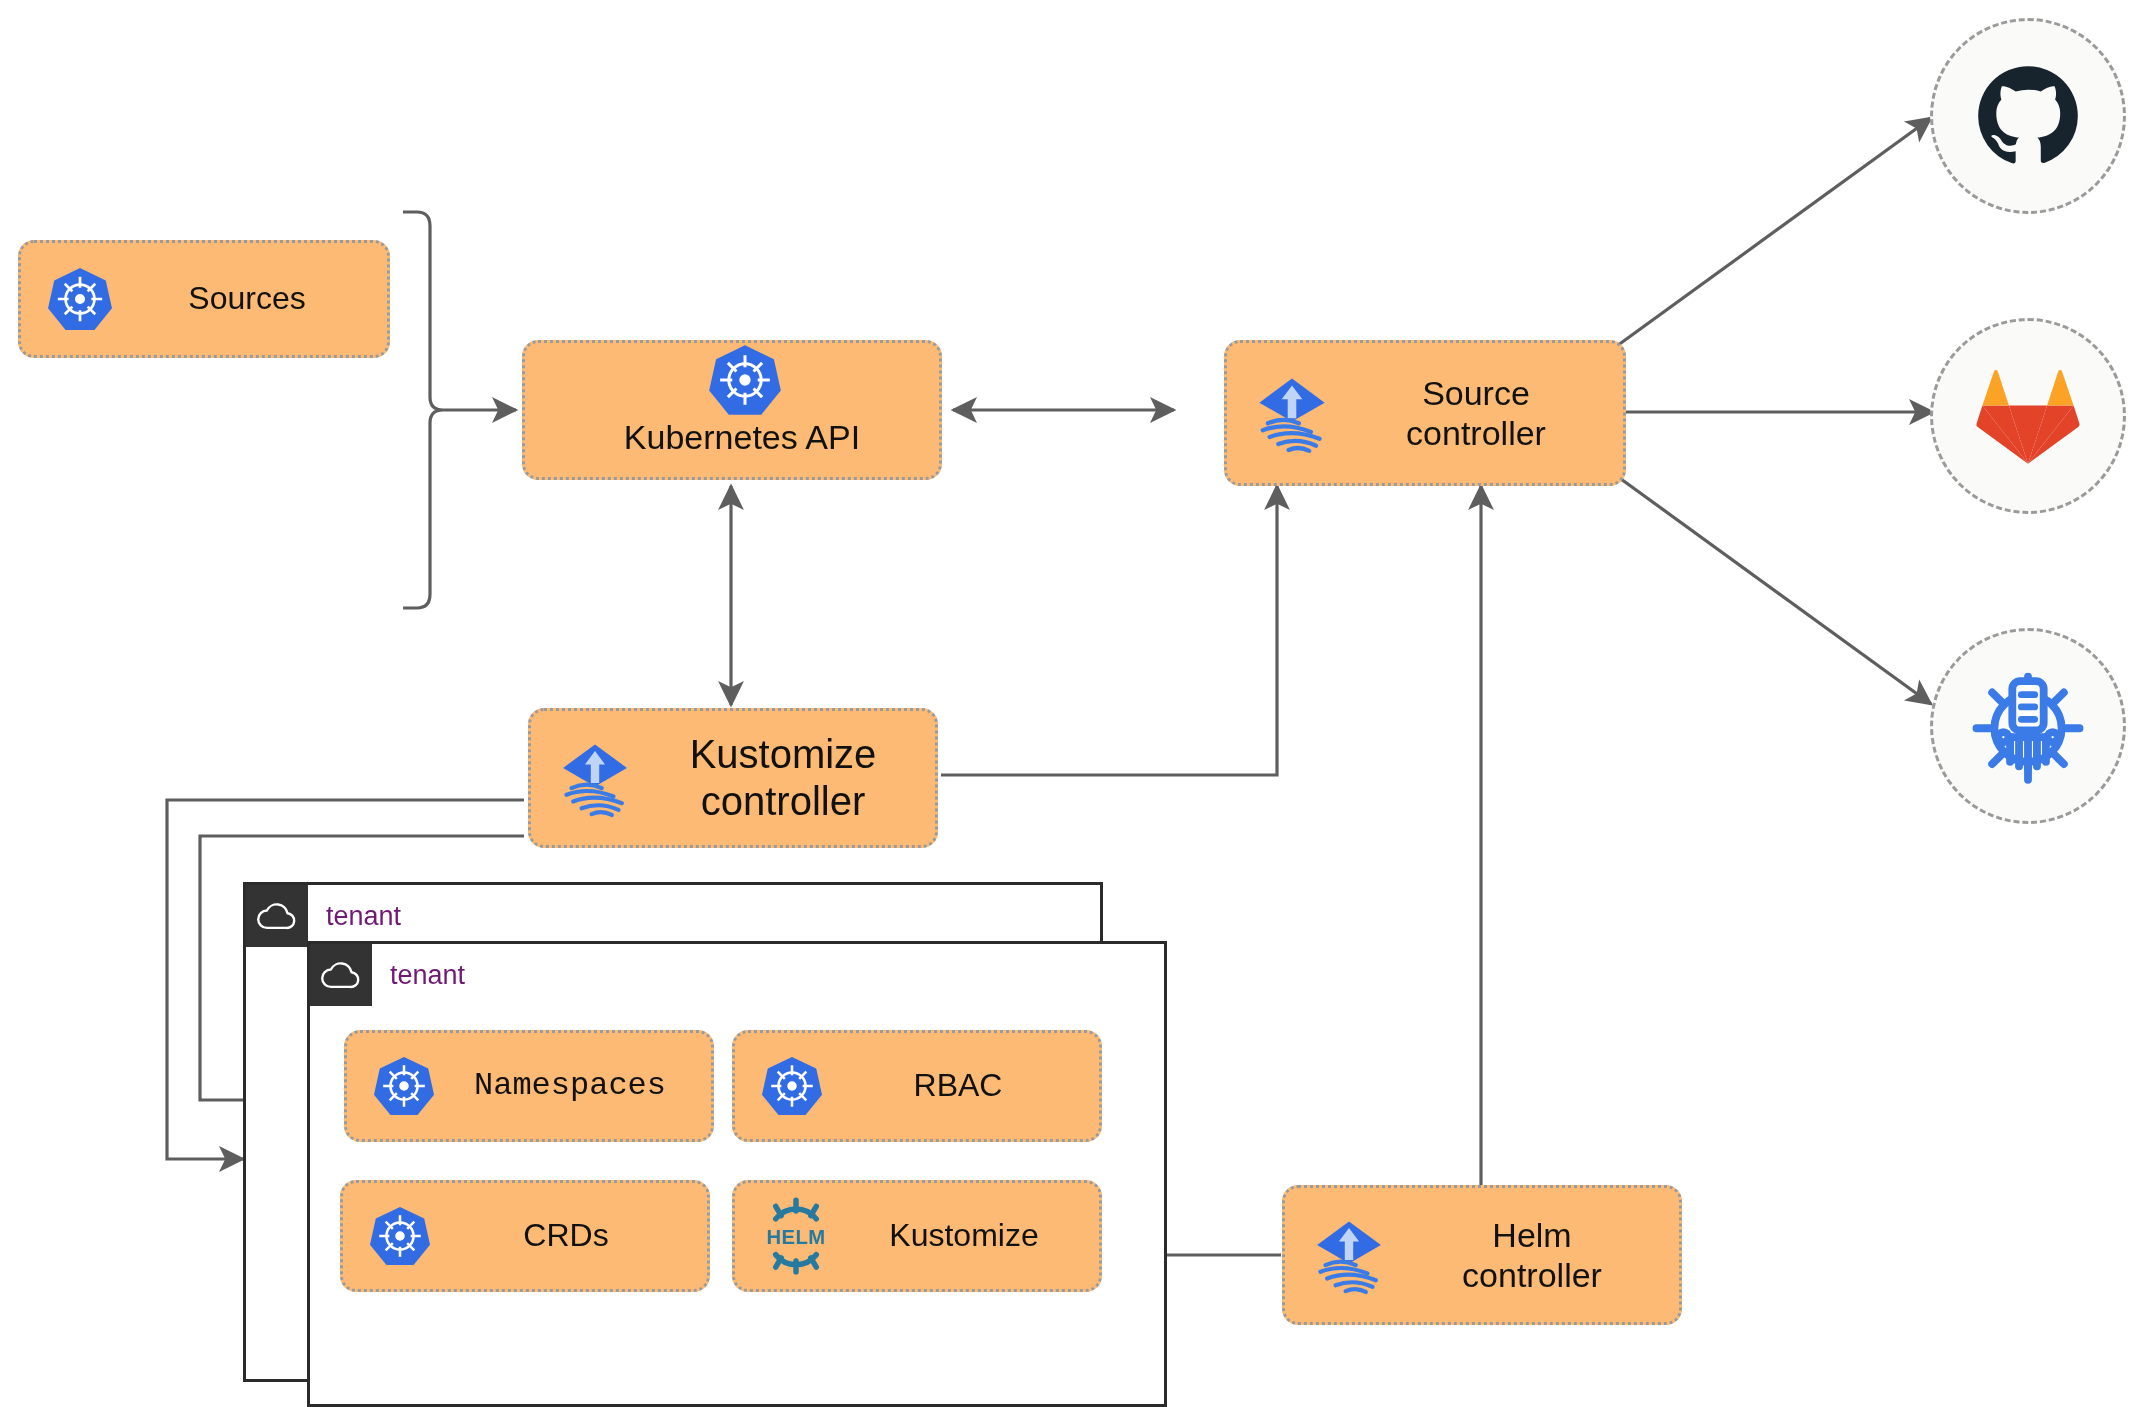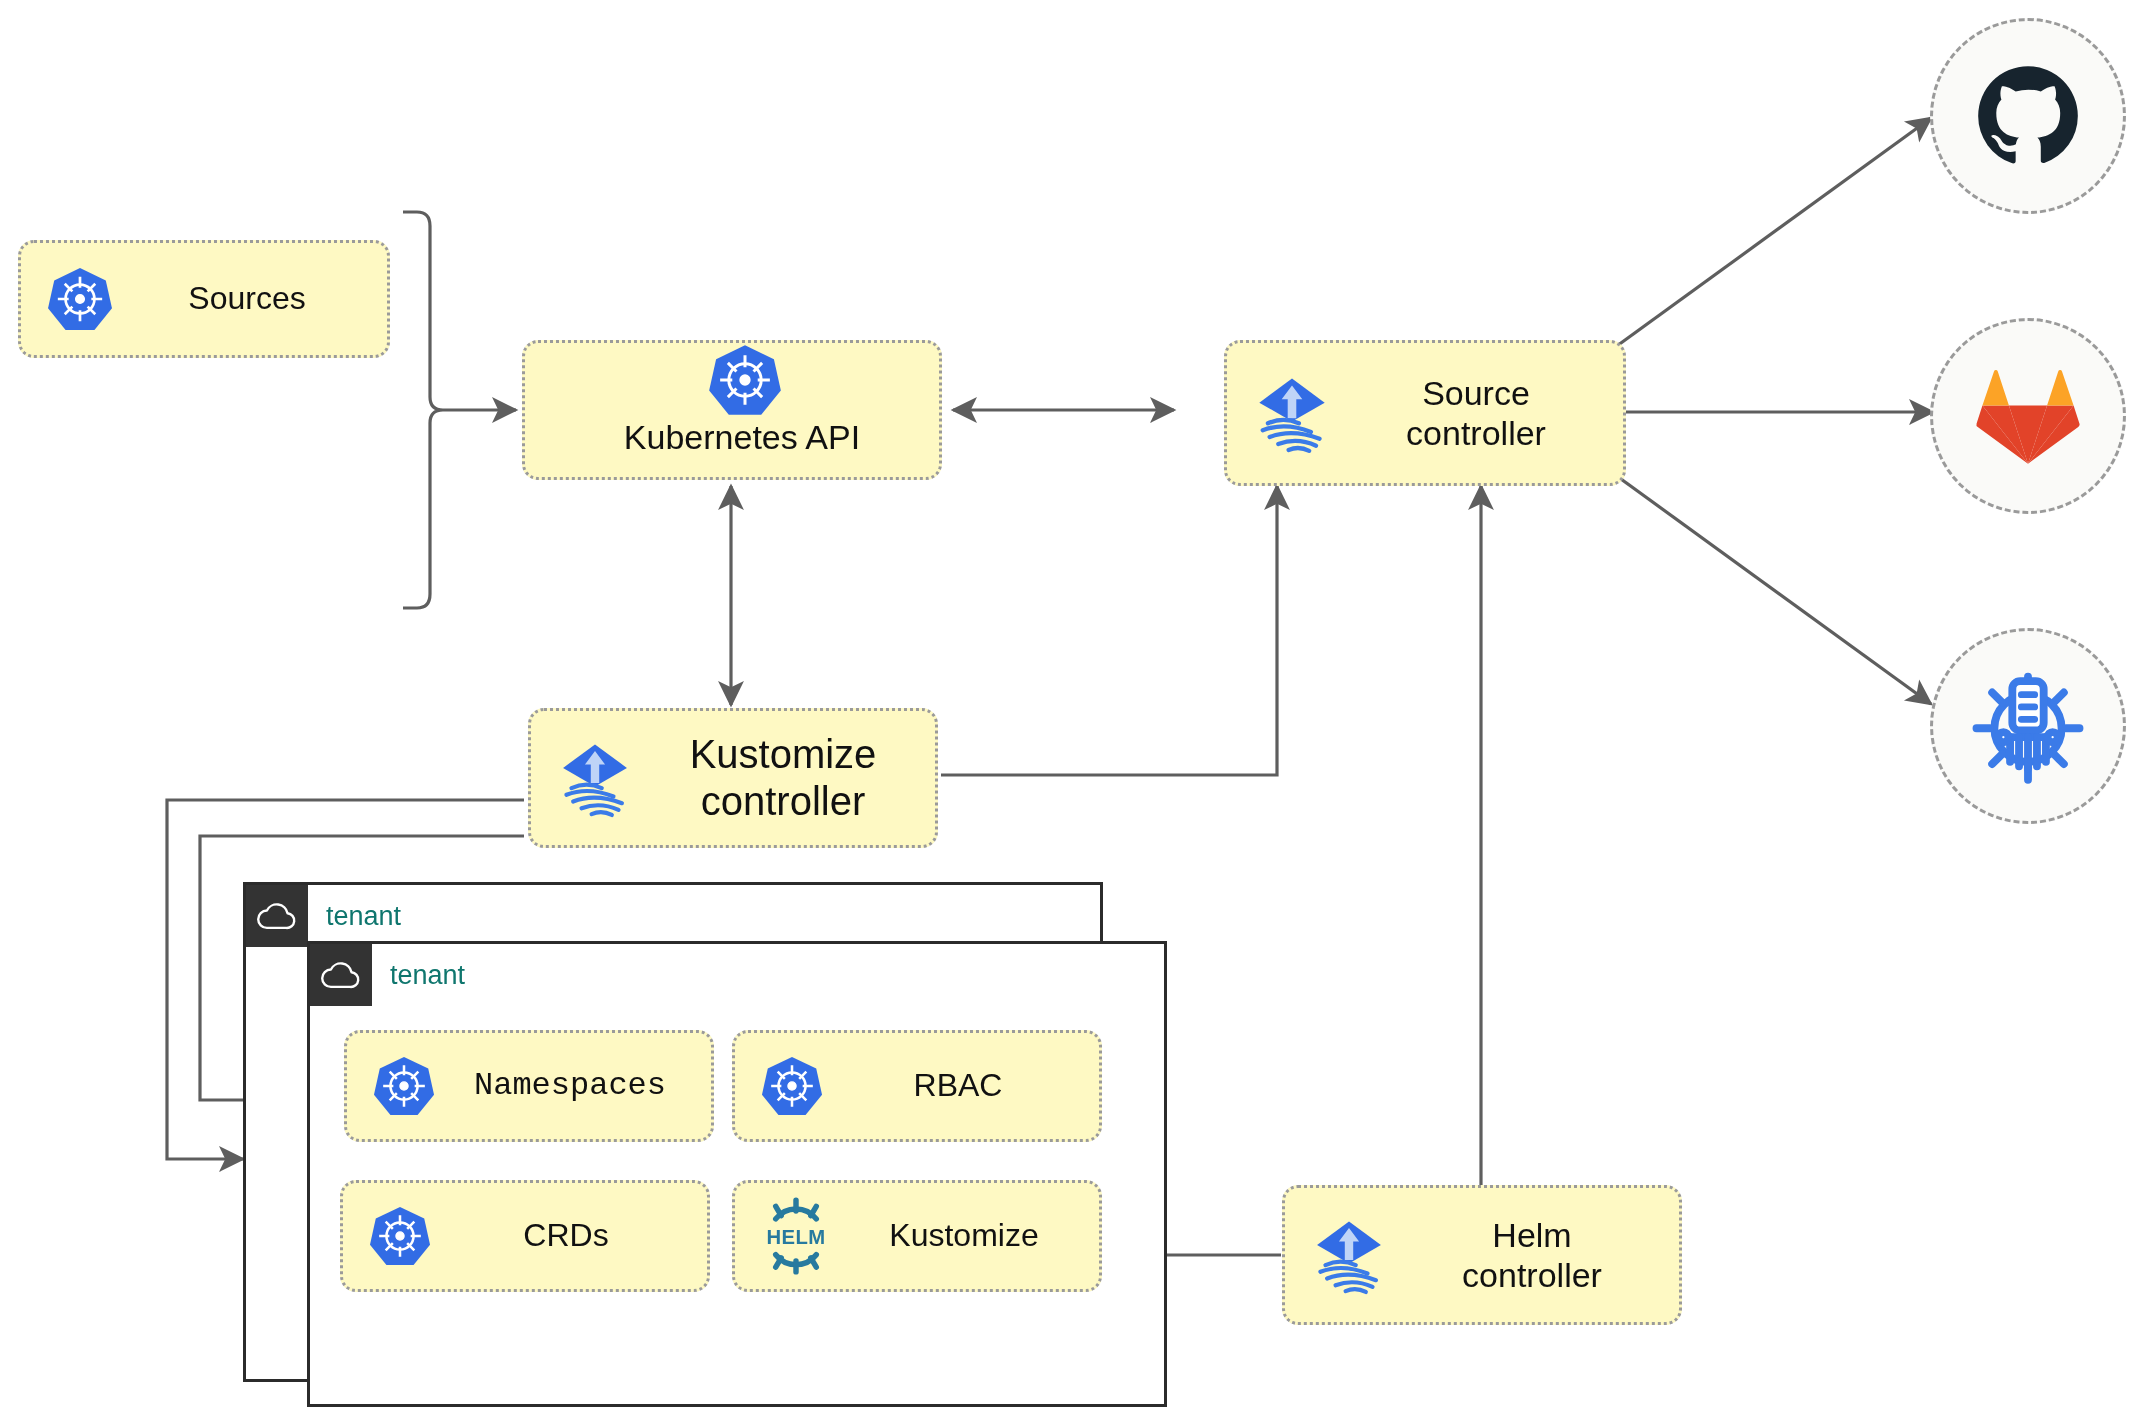--- a/index.html
+++ b/index.html
@@ -4,21 +4,21 @@
 <style>
   html,body{margin:0;padding:0;background:#ffffff;}
   body{font-family:"Liberation Sans","DejaVu Sans",sans-serif;}
   #stage{position:relative;width:2144px;height:1407px;background:#fff;overflow:hidden;}
   #edges{position:absolute;left:0;top:0;width:2144px;height:1407px;}
 
   .node{position:absolute;box-sizing:border-box;}
 
   
   .chip{
-    background:#fef9c3;
+    background:#fdba74;
     border:3px dotted #9a9a9a;
     border-radius:16px;
     display:flex;
     align-items:center;
     justify-content:flex-end;
   }
   .chip .ico{flex:0 0 auto;display:flex;align-items:center;justify-content:center;}
   .chip .lbl{
     flex:1 1 auto;
     text-align:center;
@@ -43,21 +43,21 @@
     box-sizing:border-box;
   }
   .tenant-head{
     position:absolute;left:-0px;top:-0px;
     width:62px;height:62px;
     background:#333333;
     display:flex;align-items:center;justify-content:center;
   }
   .tenant-title{
     position:absolute;
-    color:#0f766e;
+    color:#701a75;
     font-size:27px;
   }
 
   svg{display:block;overflow:visible;}
 </style>
 </head>
 <body>
 
 <div id="stage">
 

